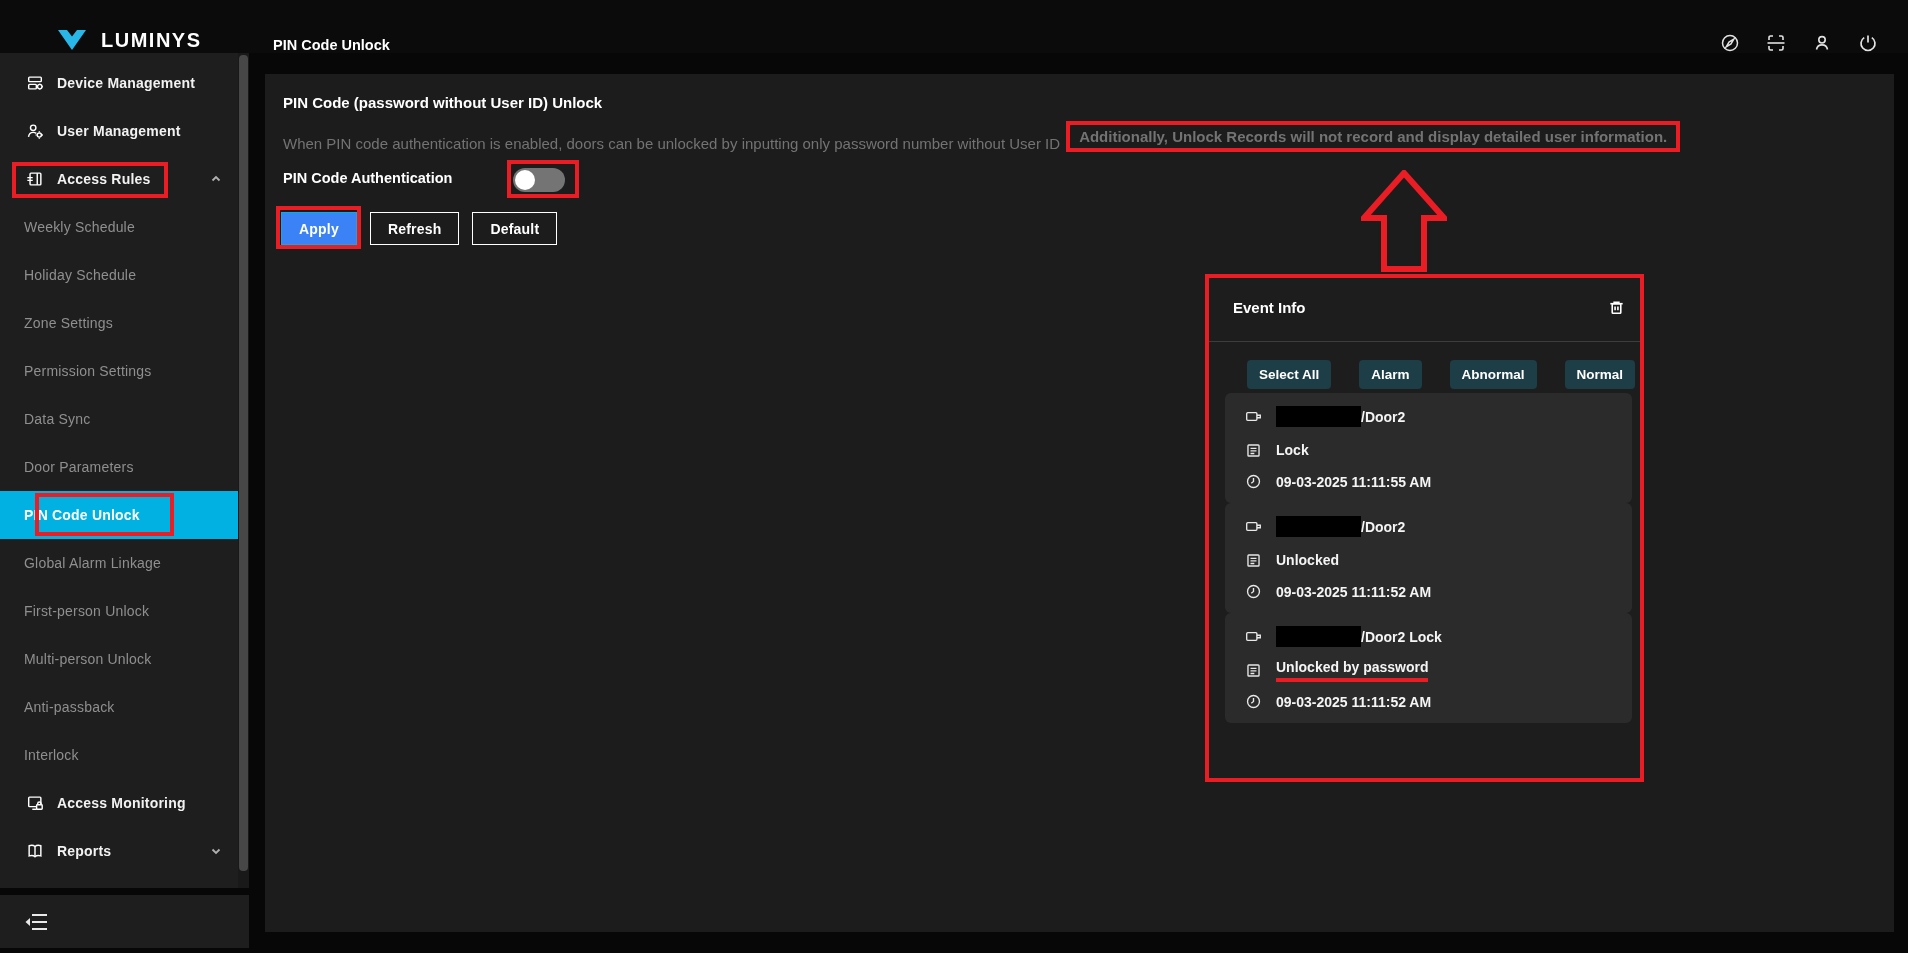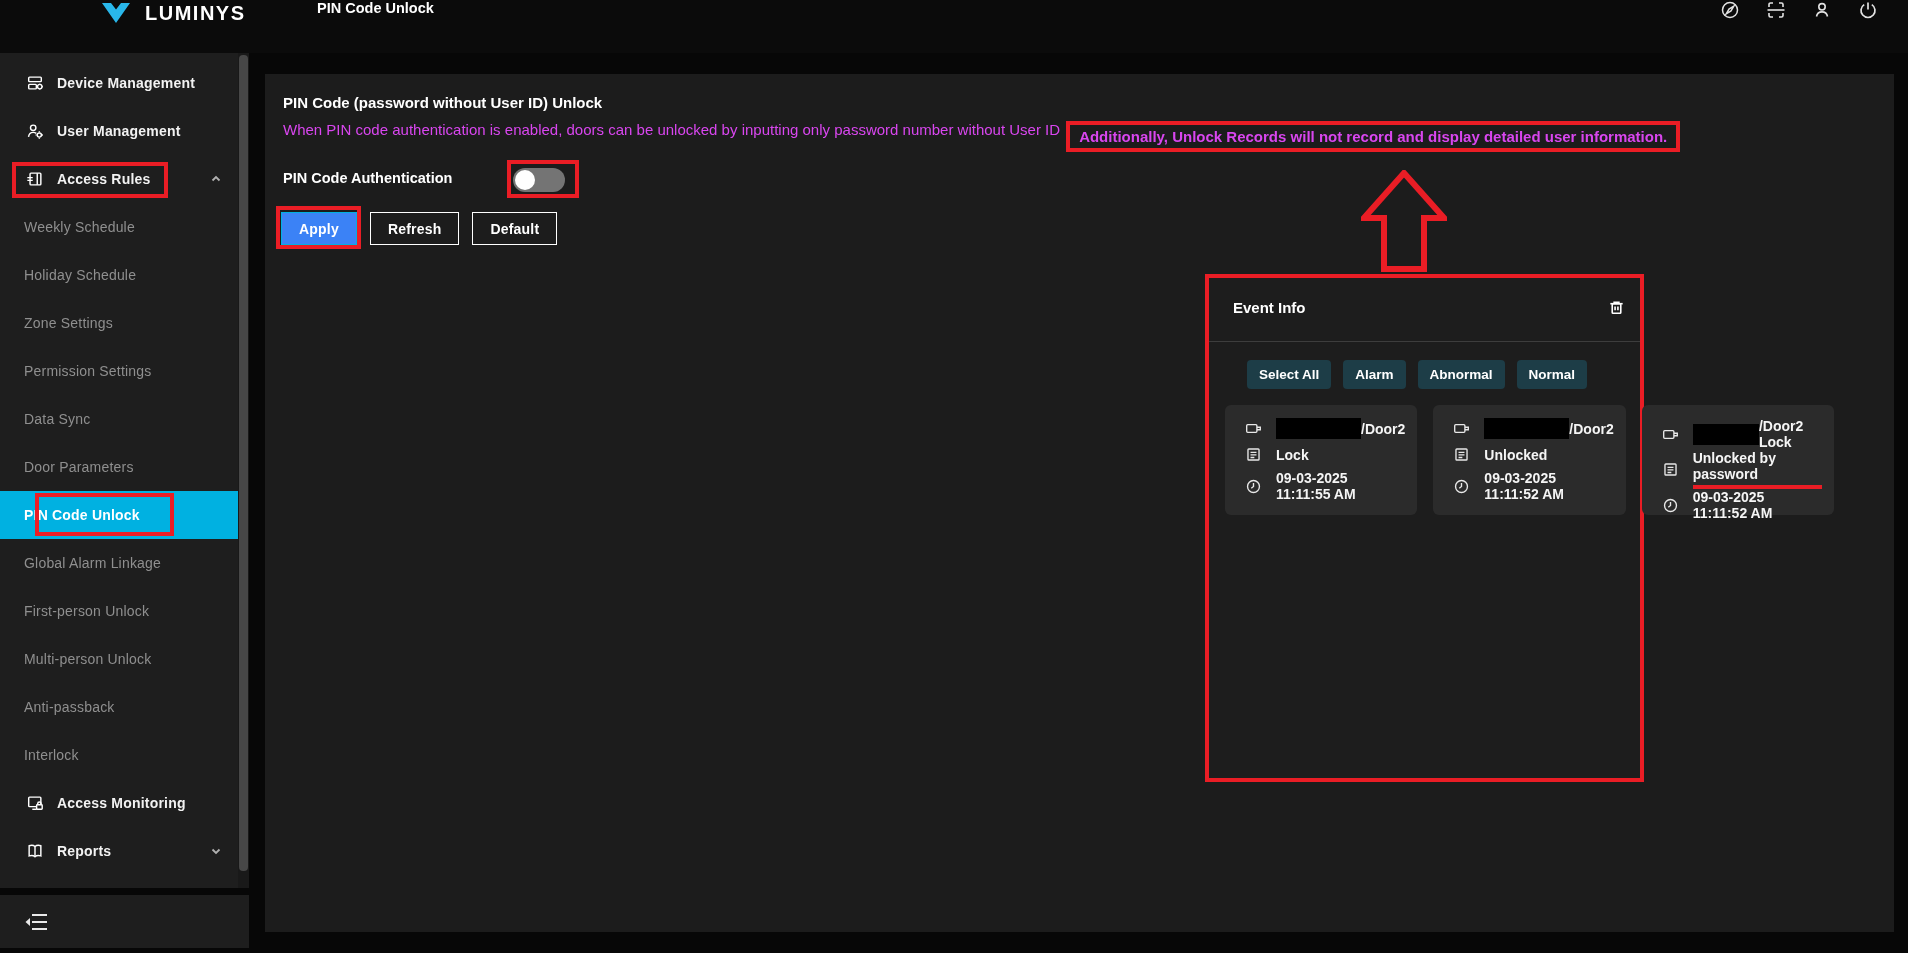--- a/index.html
+++ b/index.html
@@ -5,21 +5,21 @@
   * { margin:0; padding:0; box-sizing:border-box; }
   html,body { width:1908px; height:953px; }
   body {
     position:relative; background:#070707; overflow:hidden;
     font-family:"Liberation Sans", sans-serif; color:#fff;
   }
   svg { display:block; }
 
   
   .topbar { position:absolute; left:0; top:0; width:1908px; height:53px;
-    background:#0b0b0b; display:flex; align-items:flex-start; z-index:5;padding-left:44px; }
+    background:#0b0b0b; display:flex; align-items:flex-end; z-index:5; }
   .brand { width:249px; display:flex; align-items:center; gap:12px; padding-left:55px; }
   .brand-logo { width:34px; height:26px; }
   .brand-text { font-size:20px; font-weight:700; letter-spacing:1.5px; color:#fff; }
   .topbar-title { margin-left:24px; font-size:14.5px; font-weight:700; }
   .topbar-icons { margin-left:auto; display:flex; align-items:center; gap:26px; padding-right:30px; }
   .tb-icon { width:20px; height:20px; color:#e3e3e3; cursor:pointer; }
 
   
   .sidebar { position:absolute; left:0; top:53px; width:249px; height:835px;
     background:#1e1e1e; padding-top:6px; z-index:4; }
@@ -34,45 +34,45 @@
   .sb-thumb { position:absolute; left:1px; top:2px; width:9px; height:816px;
     background:#474747; border-radius:4px; }
   .sidebar-footer { position:absolute; left:0; top:895px; width:249px; height:53px;
     background:#1e1e1e; display:flex; align-items:center; padding-left:24px; z-index:4; }
   .collapse-btn { width:26px; height:22px; color:#e9e9e9; cursor:pointer; }
 
   
   .content { position:absolute; left:265px; top:74px; width:1629px; height:858px;
     background:#1c1c1c; z-index:1; }
   .content h1 { position:absolute; left:18px; top:20px; font-size:15px; font-weight:700; }
-  .desc { position:absolute; left:18px; top:47px; display:flex; align-items:flex-start;
-    font-size:15px; font-weight:500; color:#d946ef; white-space:nowrap; }
+  .desc { position:absolute; left:18px; top:47px; display:flex; align-items:flex-end;
+    font-size:15px; font-weight:500; color:#737373; white-space:nowrap; }
   .desc .boxed { font-weight:700; border:4px solid #ea1d25; padding:3px 9px; margin-left:6px; }
   .toggle-label { position:absolute; left:18px; top:96px; font-size:14.5px; font-weight:700; }
   .toggle { position:absolute; left:248px; top:94px; width:52px; height:24px;
     border-radius:13px; background:#747474; cursor:pointer; }
   .toggle .knob { position:absolute; left:2px; top:2px; width:20px; height:20px;
     border-radius:50%; background:#fff; }
   .btn-row { position:absolute; left:16px; top:138px; display:flex; gap:13px; }
   .btn { height:33px; display:flex; align-items:center; justify-content:center;
     padding:0 17px; font-family:inherit; font-size:14px; font-weight:700; color:#fff;
     background:transparent; border:1px solid #fff; cursor:pointer; letter-spacing:.2px; }
   .btn.primary { background:#3b82f6; border-color:#00b1e1; }
 
   
   .event-panel { position:absolute; left:1205px; top:274px; width:439px; height:508px;
     background:#1d1d1d; border:4px solid #ea1d25; z-index:3; }
   .ep-header { display:flex; align-items:center; padding:20px 14px 0 24px; }
   .ep-title { font-size:15px; font-weight:700; }
   .ep-trash { margin-left:auto; width:19px; height:19px; color:#fff; cursor:pointer; }
   .ep-divider { height:1px; background:#3d3d3d; margin-top:24px; }
-  .ep-filters { display:flex; gap:12px; margin:18px 0 0 38px; }
+  .ep-filters { display:flex; gap:28px; margin:18px 0 0 38px; }
   .ep-filter { background:#1d3d47; color:#fff; font-family:inherit; font-size:13.5px;
     font-weight:700; padding:7px 12px; border:none; border-radius:4px; cursor:pointer; }
-  .ep-cards { margin:16px 8px 0 16px; display:flex; flex-direction:row; gap:16px; }
+  .ep-cards { margin:4px 8px 0 16px; display:flex; flex-direction:column; }
   .ep-card { background:#2b2b2b; border-radius:6px; height:110px; padding:13px 12px 13px 20px;
     display:flex; flex-direction:column; justify-content:space-between; }
   .ep-row { display:flex; align-items:center; gap:14px; font-size:14px; font-weight:700; color:#f5f5f5; }
   .ep-row .ri { width:17px; height:17px; flex:0 0 17px; color:#e8e8e8; }
   .dev { display:flex; align-items:center; }
   .redacted { display:inline-block; width:85px; height:21px; background:#000; }
   .event-underlined { border-bottom:4px solid #ea1d25; padding-bottom:3px; }
 
   
   .anno { position:absolute; border:4px solid #ea1d25; pointer-events:none; z-index:6; }

